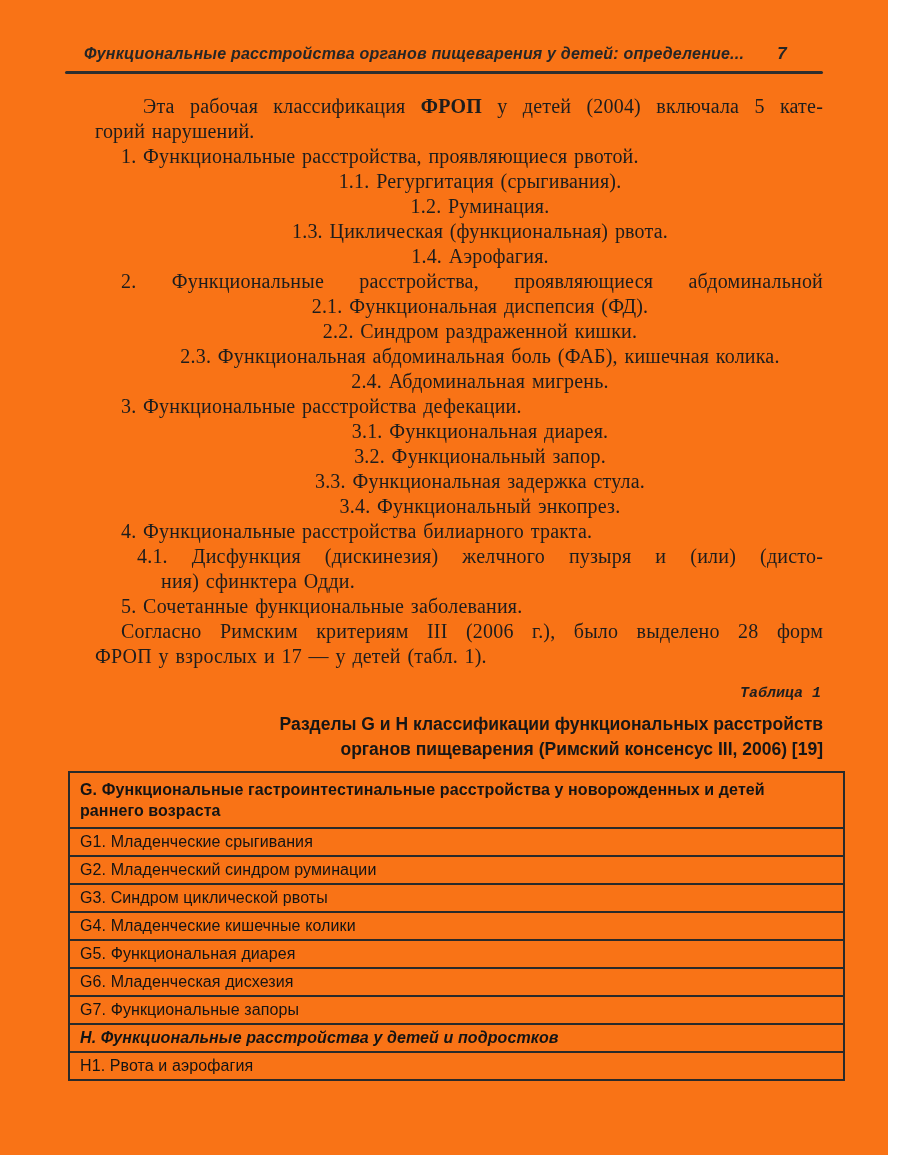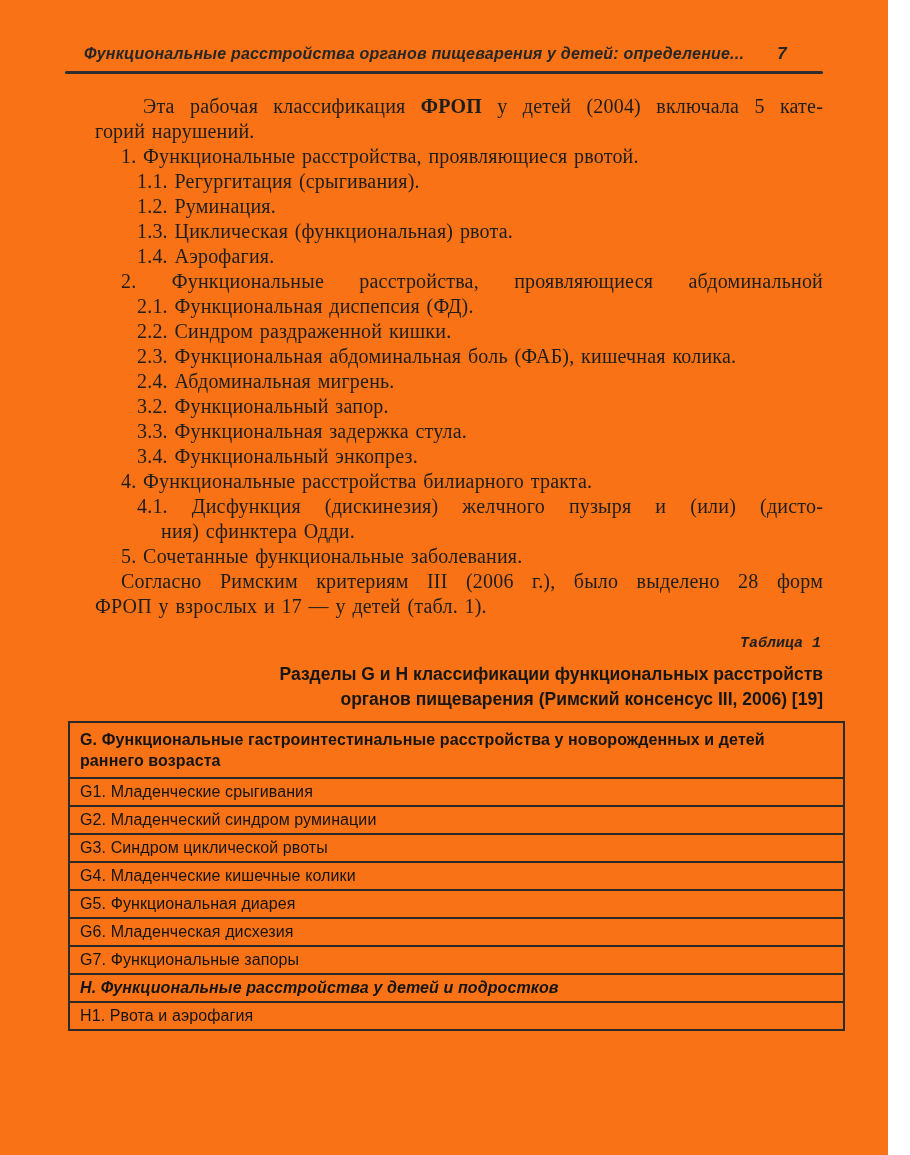--- a/index.html
+++ b/index.html
@@ -25,21 +25,21 @@
   .bodytext{
     margin:20px 65px 0 95px;
     font-size:20px;line-height:25px;
     letter-spacing:.2px;word-spacing:1.5px;
   }
   .bl{min-height:25px;}
   .ind{padding-left:48px;}
   .ind2{padding-left:26px;}
   .l1{padding-left:26px;}
   .l1w{padding-left:40px;}
-  .l2{padding-left:42px;}
+  .l2{padding-left:42px;text-align:center;}
   .l2w{padding-left:66px;}
   .flush{padding-left:0;}
   .stretch{text-align:justify;text-align-last:justify;}
   .bold{font-weight:bold;}
   
   .tcap{
     margin:16px 67px 0 0;text-align:right;
     font-family:Liberation Mono, monospace;
     font-style:italic;font-weight:bold;font-size:15px;color:#1f1f1f;
   }
@@ -83,20 +83,22 @@
     <div class="bl l1">1. Функциональные расстройства, проявляющиеся рвотой.</div>
     <div class="bl l2">1.1. Регургитация (срыгивания).</div>
     <div class="bl l2">1.2. Руминация.</div>
     <div class="bl l2">1.3. Циклическая (функциональная) рвота.</div>
     <div class="bl l2">1.4. Аэрофагия.</div>
     <div class="bl l1 stretch">2. Функциональные расстройства, проявляющиеся абдоминальной</div>
     <div class="bl l2">2.1. Функциональная диспепсия (ФД).</div>
     <div class="bl l2">2.2. Синдром раздраженной кишки.</div>
     <div class="bl l2">2.3. Функциональная абдоминальная боль (ФАБ), кишечная колика.</div>
     <div class="bl l2">2.4. Абдоминальная мигрень.</div>
+    <div class="bl l1">3. Функциональные расстройства дефекации.</div>
+    <div class="bl l2">3.1. Функциональная диарея.</div>
     <div class="bl l2">3.2. Функциональный запор.</div>
     <div class="bl l2">3.3. Функциональная задержка стула.</div>
     <div class="bl l2">3.4. Функциональный энкопрез.</div>
     <div class="bl l1">4. Функциональные расстройства билиарного тракта.</div>
     <div class="bl l2 stretch">4.1. Дисфункция (дискинезия) желчного пузыря и (или) (дисто-</div>
     <div class="bl l2w">ния) сфинктера Одди.</div>
     <div class="bl l1">5. Сочетанные функциональные заболевания.</div>
     <div class="bl ind2 stretch">Согласно Римским критериям III (2006 г.), было выделено 28 форм</div>
     <div class="bl flush">ФРОП у взрослых и 17 — у детей (табл. 1).</div>
   </div>

